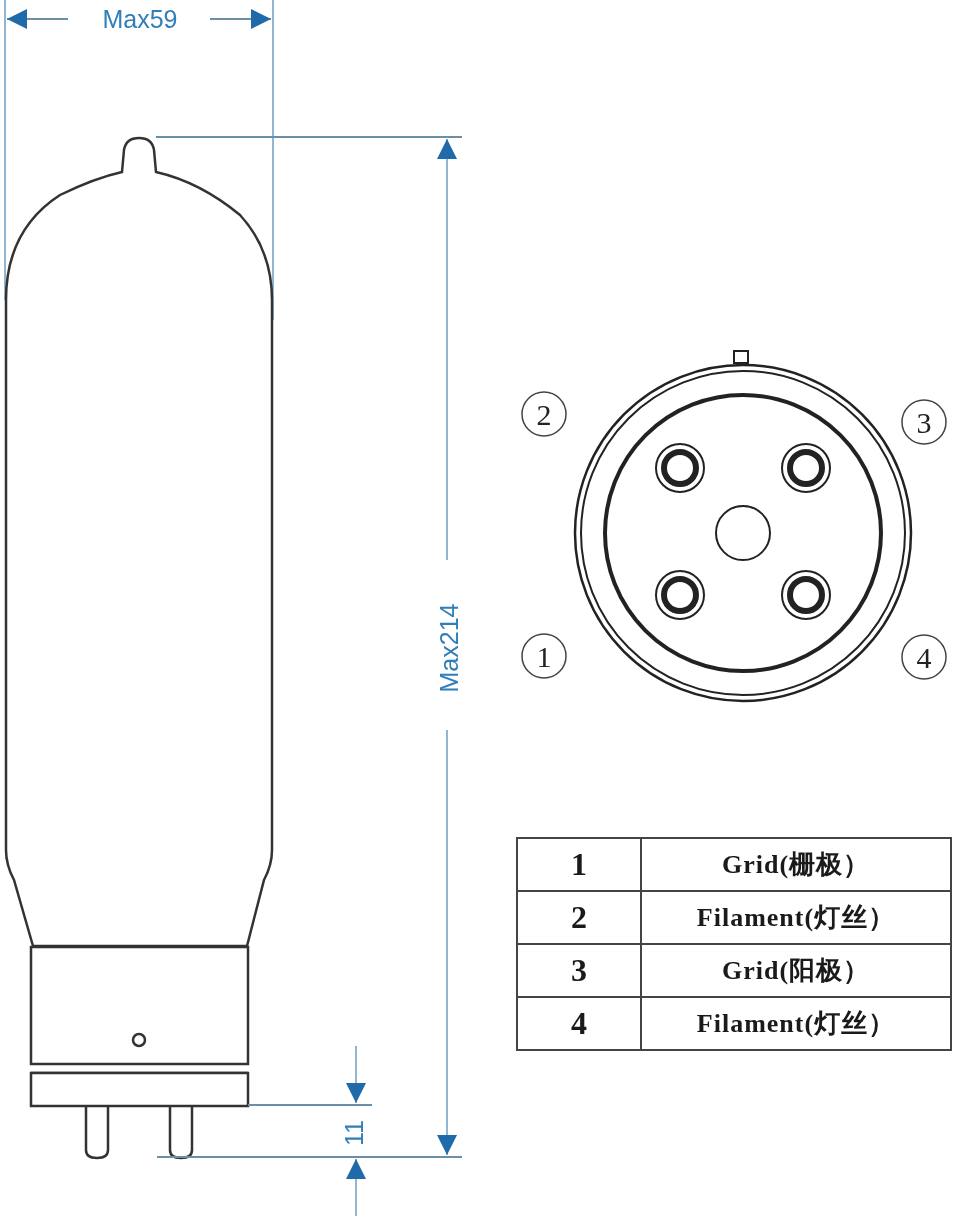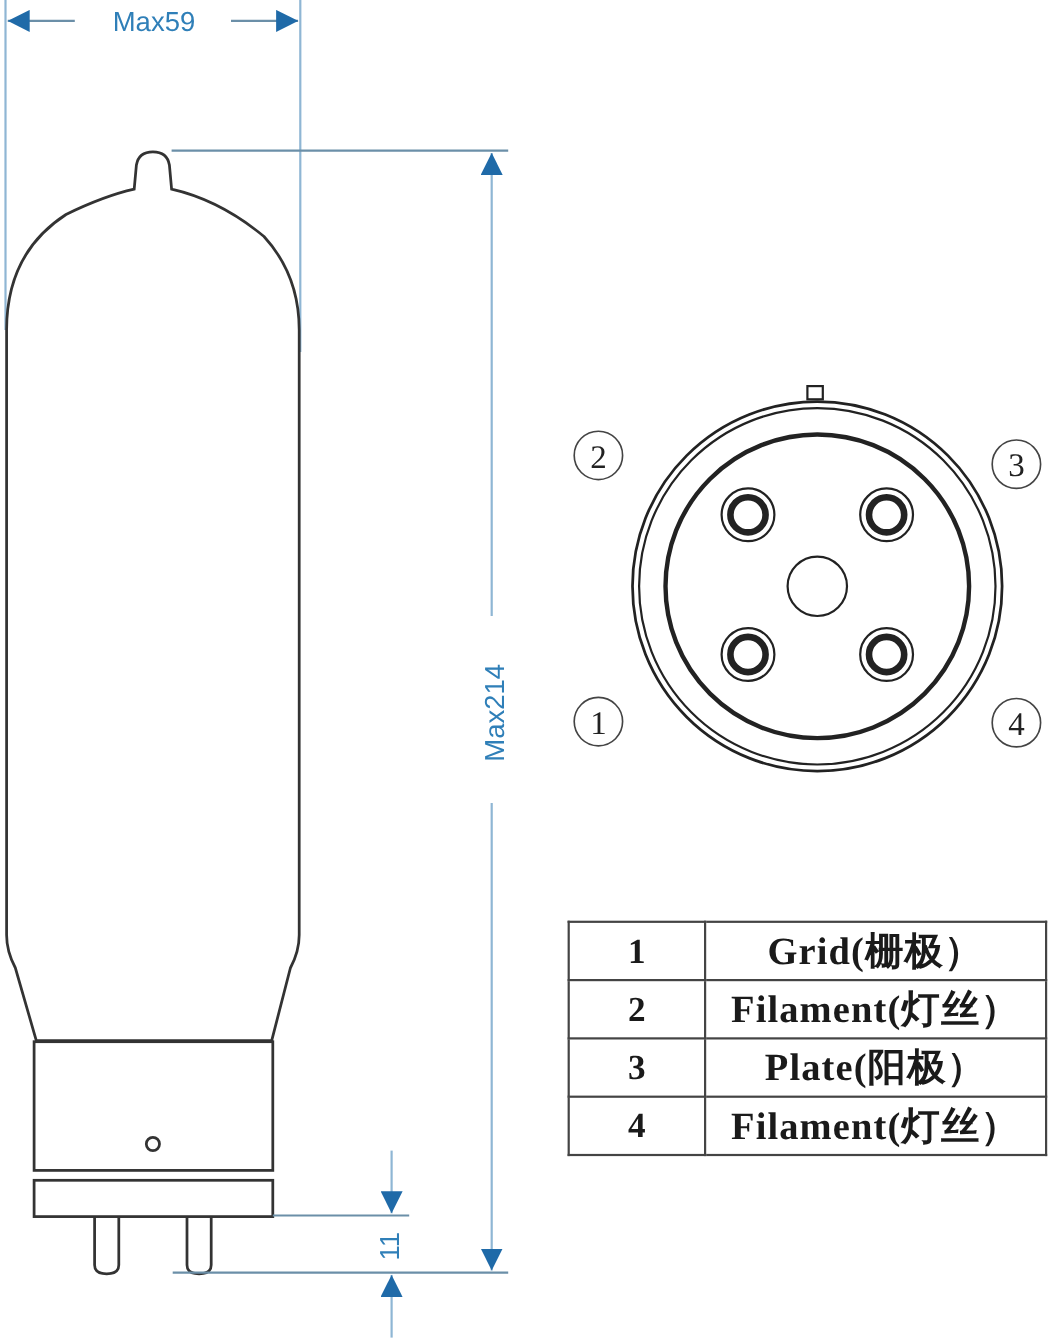--- a/index.html
+++ b/index.html
@@ -3,21 +3,21 @@
 <meta charset="utf-8">
 <style>
   html, body { margin: 0; padding: 0; background: #ffffff; }
   body { width: 957px; height: 1221px; position: relative; overflow: hidden; font-family: "Liberation Sans", sans-serif; }
   #canvas { position: absolute; left: 0; top: 0; width: 957px; height: 1221px; }
   .dim-text { fill: #2f7fb8; font-family: "Liberation Sans", sans-serif; font-size: 25px; }
   .pin-num { fill: #222; font-family: "Liberation Serif", serif; font-size: 30px; }
   #pin-table { position: absolute; left: 516px; top: 837px; width: 436px; border-collapse: collapse; font-family: "Liberation Serif", serif; }
   #pin-table td { border: 2px solid #444; height: 51px; padding: 0; text-align: center; color: #1a1a1a; font-weight: bold; }
   #pin-table td.num { width: 122px; font-size: 32px; }
-  #pin-table td.desc { font-size: 35px; letter-spacing: 1px; margin-top: 48px; }
+  #pin-table td.desc { font-size: 26px; letter-spacing: 1px; margin-top: 48px; }
 </style>
 </head>
 <body>
 
 <svg id="canvas" width="957" height="1221" viewBox="0 0 957 1221" xmlns="http://www.w3.org/2000/svg">
   <defs>
     <marker id="arrow" viewBox="0 0 10 10" refX="10" refY="5" markerWidth="10" markerHeight="10" orient="auto-start-reverse">
       <path d="M0,0 L10,5 L0,10 z" fill="#1f6aa8"></path>
     </marker>
   </defs>
@@ -115,20 +115,20 @@
       <tr>
     <td class="num">1</td>
     <td class="desc">Grid(栅极）</td>
   </tr>
   <tr>
     <td class="num">2</td>
     <td class="desc">Filament(灯丝）</td>
   </tr>
   <tr>
     <td class="num">3</td>
-    <td class="desc">Plate(阳极）</td>
+    <td class="desc">Grid(阳极）</td>
   </tr>
   <tr>
     <td class="num">4</td>
     <td class="desc">Filament(灯丝）</td>
   </tr>
 </tbody>
   </table>
 
 </body></html>

